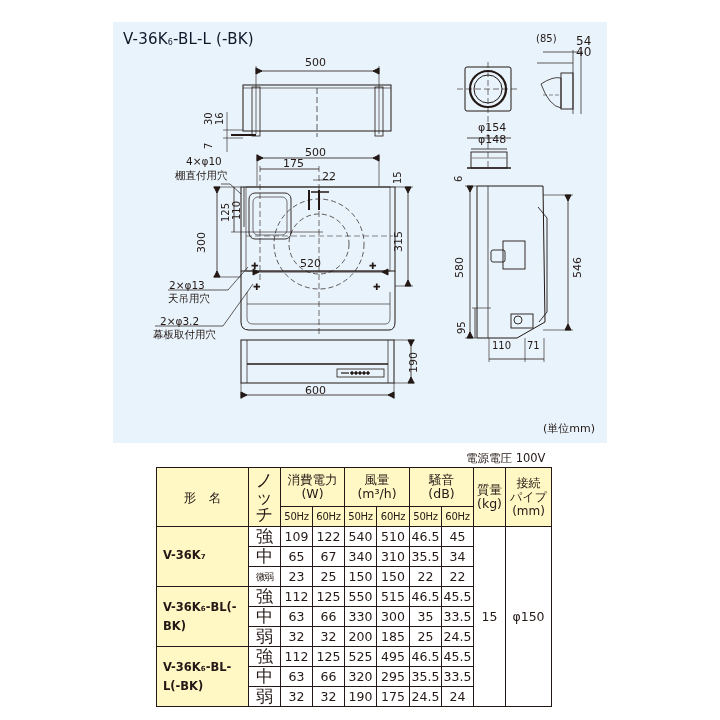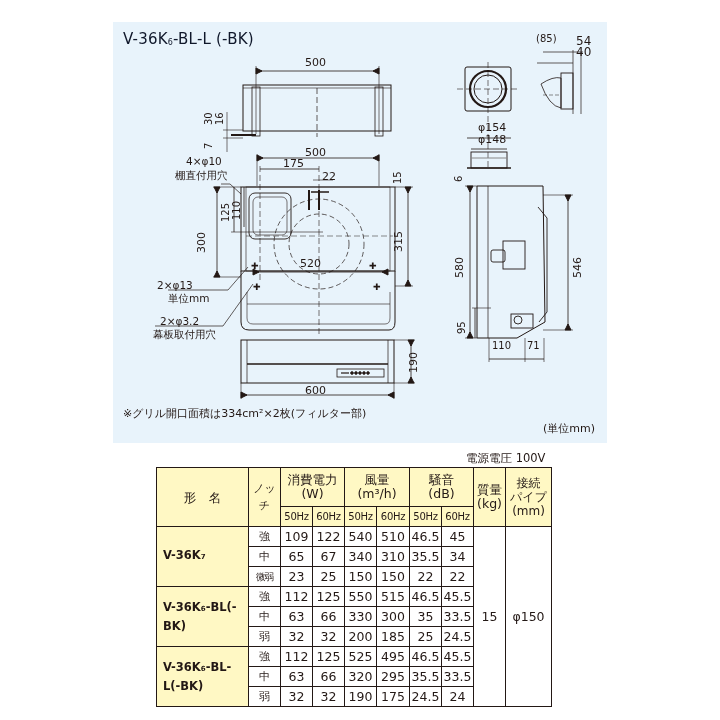--- a/index.html
+++ b/index.html
@@ -19,21 +19,21 @@
   .dim { position: absolute; font-size: 11px; white-space: nowrap; }
   .dim.v { transform: rotate(-90deg); transform-origin: left top; }
   .voltage { position: absolute; left: 466px; top: 451px; font-size: 11.5px; }
   table.spec { position: absolute; left: 156px; top: 467px; border-collapse: collapse; font-size: 12.5px; }
   table.spec td { border: 1px solid #231815; text-align: center; padding: 0; height: 19px; line-height: 17px; }
   table.spec { border: 1.5px solid #231815; }
   .hdr { background: #fff8c4; }
   .model { background: #fff8c4; font-weight: bold; text-align: left !important; padding-left: 6px !important; font-size: 11.5px; }
   .model sub { font-size: 7px; vertical-align: baseline; }
   .hz { font-size: 10px; letter-spacing: -0.3px; }
-  .notch { font-size: 11px; color: #231815; }
+  .notch { font-size: 17px; color: #231815; }
   .ml { line-height: 14px !important; }
 </style>
 </head>
 <body>
 
 <div class="panel">
   <svg width="494" height="421" viewBox="0 0 494 421" fill="none" stroke="#231815" stroke-width="1">
 
     <g>
       <line x1="143" y1="49" x2="266" y2="49" stroke-width="0.8"></line>
@@ -206,26 +206,25 @@
   <span class="dim v" style="left:458px;top:256px;">546</span>
   <span class="dim v" style="left:343px;top:312px;font-size:10px;">95</span>
   <span class="dim" style="left:379px;top:318px;font-size:10px;">110</span>
   <span class="dim" style="left:414px;top:318px;font-size:10px;">71</span>
 
   <span class="dim" style="left:192px;top:362px;">600</span>
   <span class="dim v" style="left:294px;top:351px;">190</span>
 
   <span class="label" style="left:73px;top:133px;">4×φ10</span>
   <span class="label" style="left:62px;top:147px;">棚直付用穴</span>
-  <span class="label" style="left:44px;top:257px;">2×φ13</span>
-  <span class="label" style="left:55px;top:270px;">単位mm</span>
+  <span class="label" style="left:56px;top:257px;">2×φ13</span>
+  <span class="label" style="left:55px;top:270px;">天吊用穴</span>
   <span class="label" style="left:47px;top:293px;">2×φ3.2</span>
   <span class="label" style="left:40px;top:306px;">幕板取付用穴</span>
 
-  <div class="note n1">※グリル開口面積は334cm²×2枚(フィルター部)</div>
   <div class="unit">(単位mm)</div>
 </div>
 
 <div class="voltage">電源電圧 100V</div>
 
 <table class="spec">
   <colgroup>
     <col style="width:92px">
       <col style="width:32px">
     <col style="width:32px">

